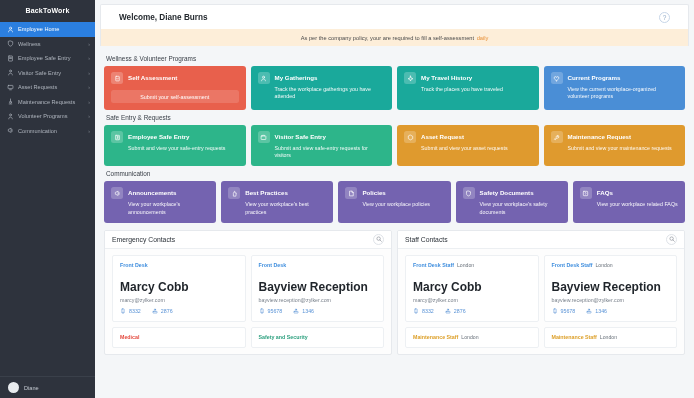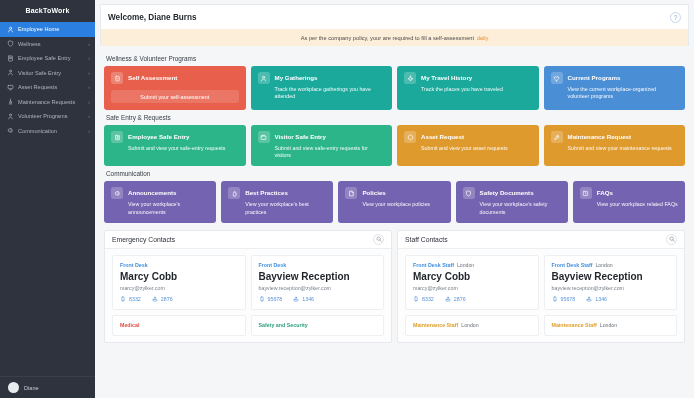--- a/index.html
+++ b/index.html
@@ -46,21 +46,21 @@
     width: 11px; height: 11px; border-radius: 50%;
     background: #e9ecef; flex: 0 0 11px;
   }
   .profile-name { color: #c5cad2; font-size: 5.6px; }
 
   
   .main { flex: 1; height: 398px; overflow: hidden; background: #f4f6f8; padding: 4px 5px 0 5px; }
 
   .topbar {
     height: 25px; display: flex; align-items: center; justify-content: space-between;
-    padding: 0 7px; background: #fff; border: 1px solid #e6e9ed; border-bottom: none;
+    padding: 0 18px; background: #fff; border: 1px solid #e6e9ed; border-bottom: none;
     border-radius: 2px 2px 0 0;
   }
   .welcome { font-size: 8.2px; font-weight: bold; color: #24292e; }
   .help-icon {
     width: 11px; height: 11px; border-radius: 50%;
     border: 1px solid #c7d6e8; color: #8fa9c6;
     display: flex; align-items: center; justify-content: center;
     font-size: 6.5px; cursor: pointer;
   }
   .policy-banner {
@@ -130,21 +130,21 @@
     background: #ffffff; border: 1px solid #edf0f3; border-radius: 2px;
     padding: 6px 7px 7px 7px;
   }
   .ct-tagline { display: flex; align-items: baseline; gap: 3px; }
   .ct-tag { font-size: 5.3px; font-weight: bold; }
   .ct-tag.blue { color: #3f8ede; }
   .ct-tag.red { color: #e44a3f; }
   .ct-tag.green { color: #2da07f; }
   .ct-tag.amber { color: #dda02a; }
   .ct-loc { font-size: 5.2px; color: #6b737c; }
-  .ct-name { font-size: 10px; font-weight: bold; color: #1f242a; margin-top: 3px; }
+  .ct-name { font-size: 12px; font-weight: bold; color: #1f242a; margin-top: 12px; }
   .ct-email { font-size: 5.3px; color: #79818b; margin-top: 3px; word-break: break-all; }
   .ct-nums { display: flex; gap: 11px; margin-top: 5px; }
   .ct-num { display: flex; align-items: center; gap: 3px; font-size: 5.3px; color: #5a93d6; }
   .ct-num svg { display: block; }
 </style>
 </head>
 <body>
 
 <div class="app">
 

